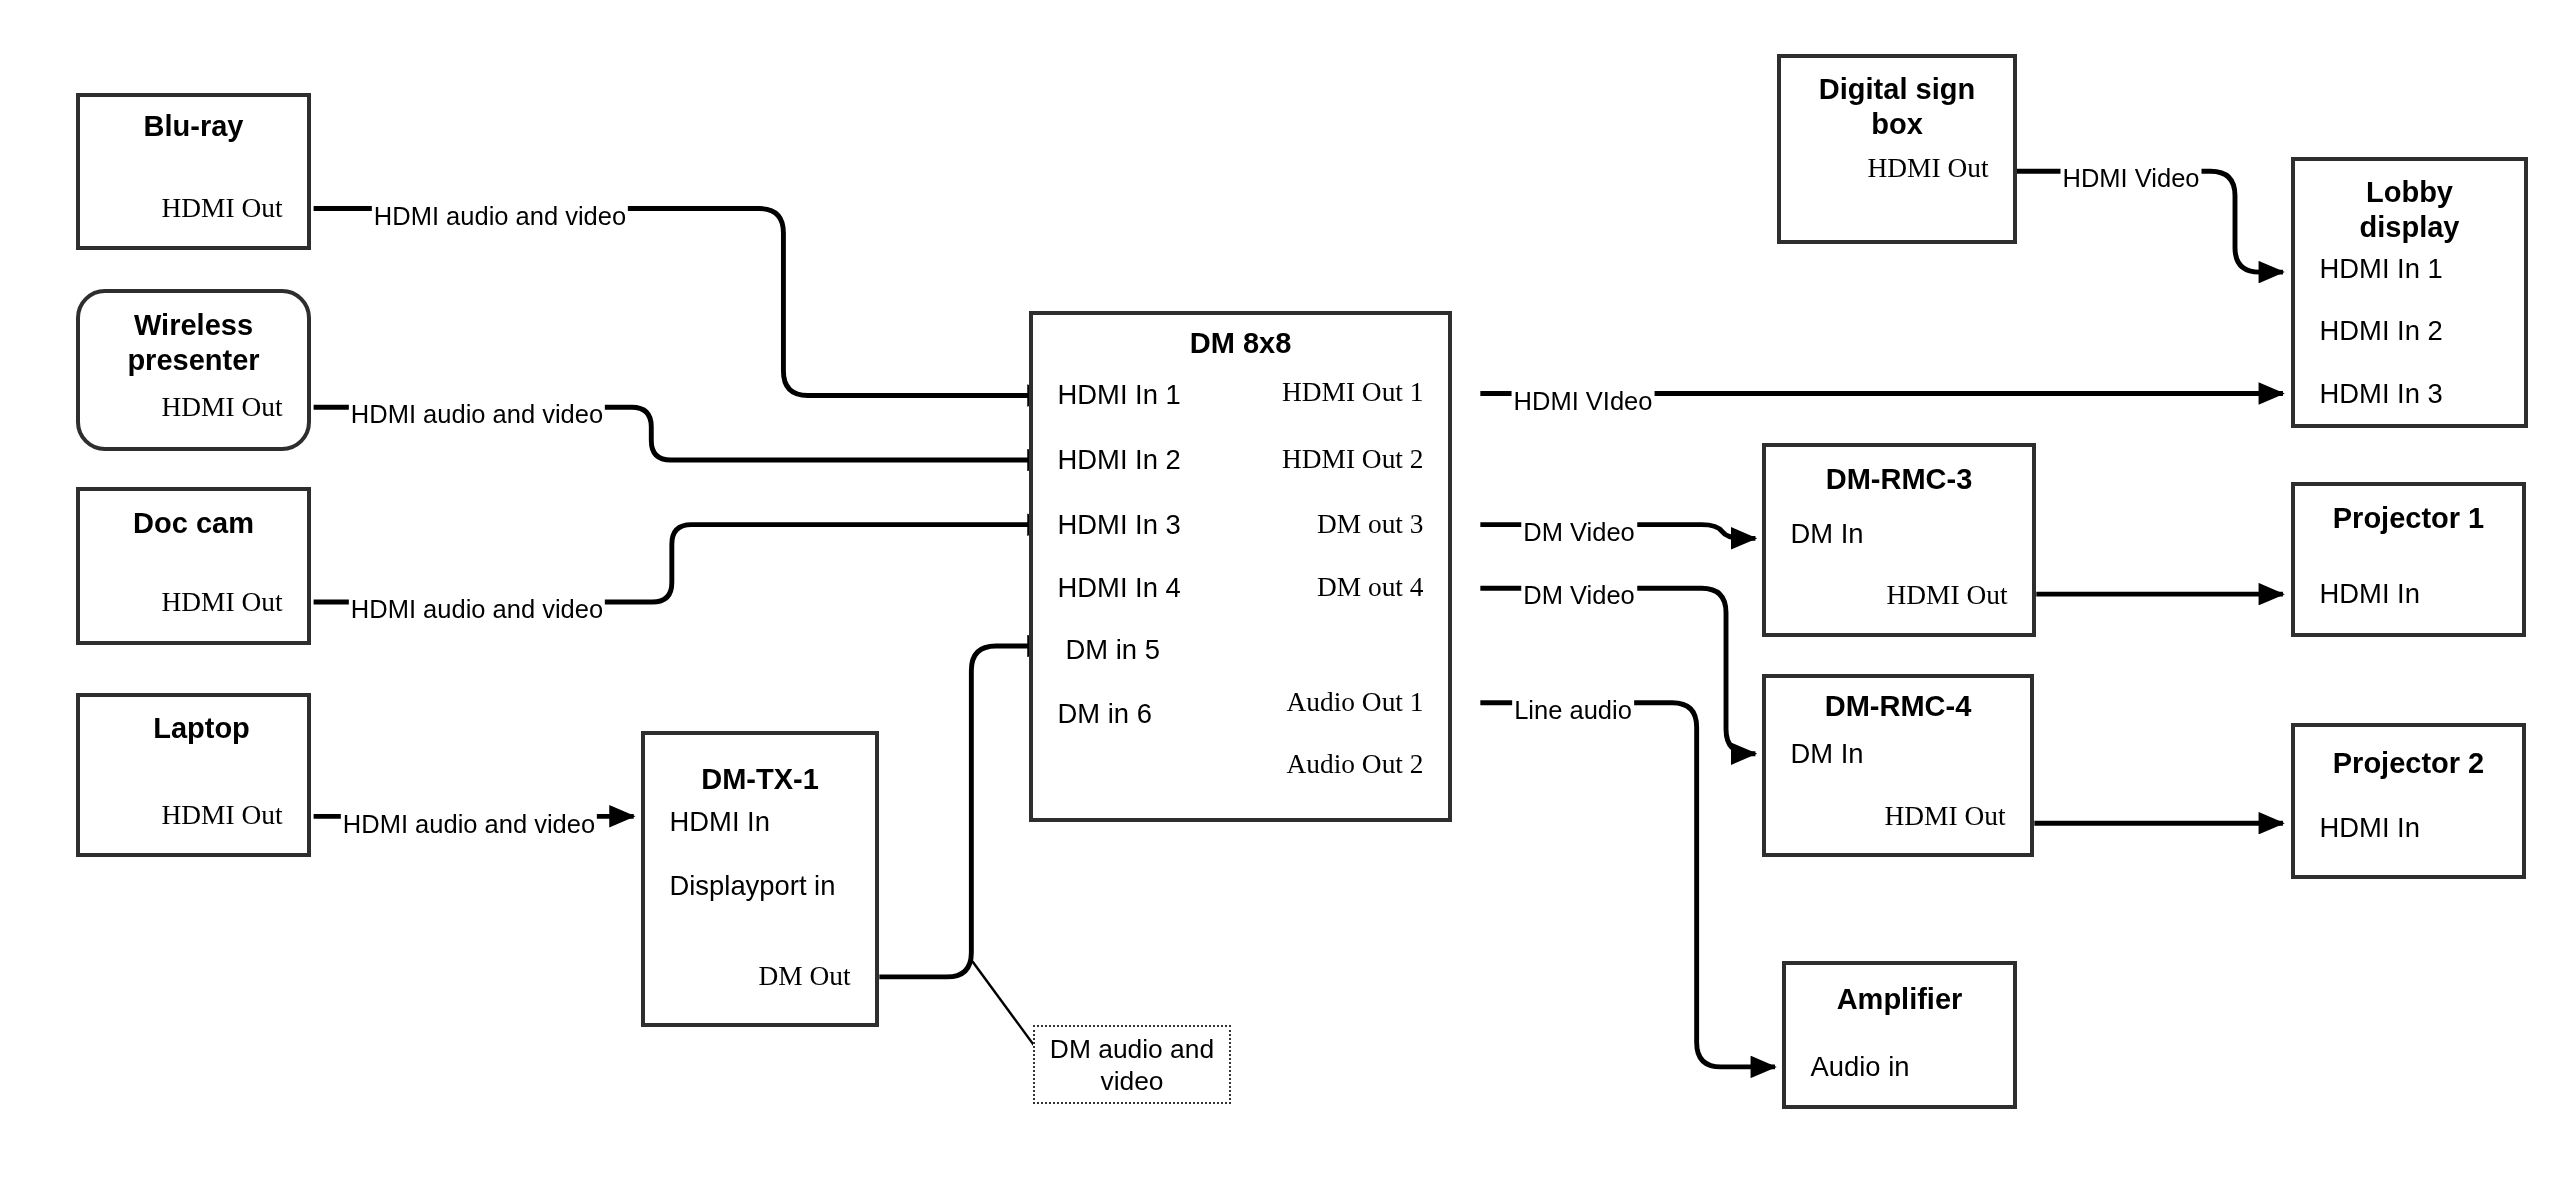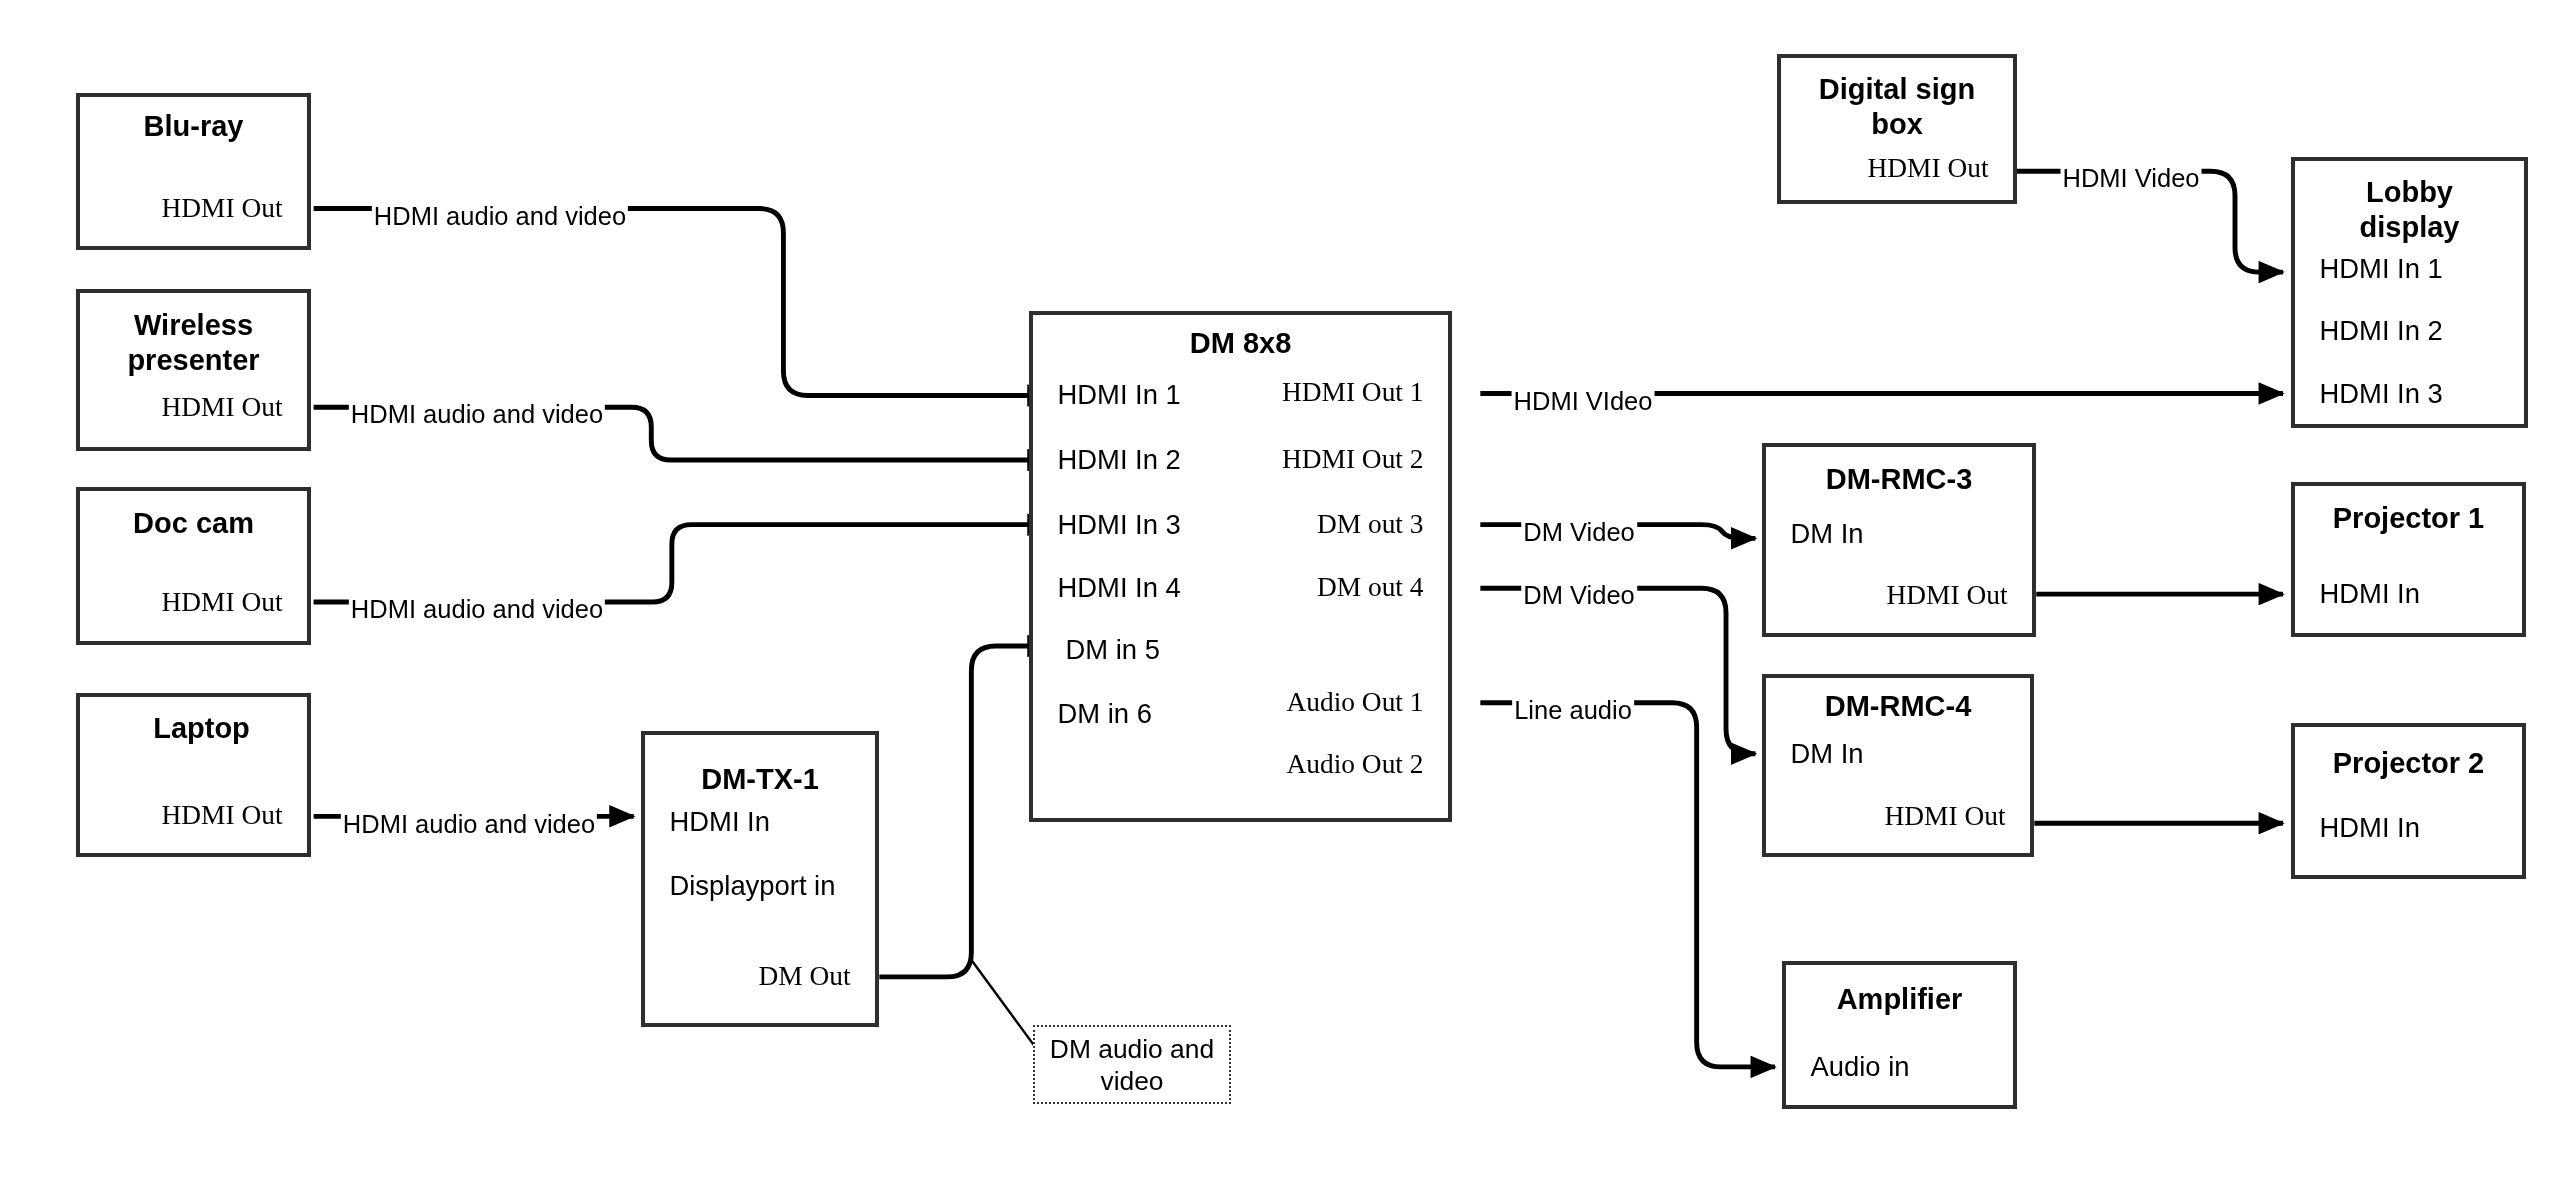--- a/index.html
+++ b/index.html
@@ -50,21 +50,21 @@
       <path d="M 2078 841 H 2332" fill="none" stroke="#000000" stroke-width="5" stroke-linejoin="round" marker-end="url(#arrow)"></path>
       <path d="M 2060 175 H 2106" fill="none" stroke="#000000" stroke-width="5" stroke-linejoin="round"></path>
       <path d="M 2248 175 H 2258 Q 2283 175 2283 200 V 253 Q 2283 278 2308 278 H 2332" fill="none" stroke="#000000" stroke-width="5" stroke-linejoin="round" marker-end="url(#arrow)"></path>
       <path d="M 993 982 L 1056 1068" stroke="#000000" stroke-width="2.5" fill="none"></path>
     </svg>
   <div id="node-layer">
       <div class="node" style="left: 76px; top: 93px; width: 235px; height: 157px; border-color: rgb(46, 46, 46);">
         <div class="node-title" style="top: 11.7px;">Blu-ray</div>
         <div class="port right" style="top: 111px;">HDMI Out</div>
       </div>
-      <div class="node" style="left: 76px; top: 289px; width: 235px; height: 162px; border-color: rgb(46, 46, 46);">
+      <div class="node" style="left: 76px; top: 289px; width: 235px; height: 162px; border-color: rgb(46, 46, 46); border-radius: 29px;">
         <div class="node-title" style="top: 14.7px;">Wireless
 presenter</div>
         <div class="port right" style="top: 114px;">HDMI Out</div>
       </div>
       <div class="node" style="left: 76px; top: 487px; width: 235px; height: 158px; border-color: rgb(46, 46, 46);">
         <div class="node-title" style="top: 14.7px;">Doc cam</div>
         <div class="port right" style="top: 111px;">HDMI Out</div>
       </div>
       <div class="node" style="left: 76px; top: 693px; width: 235px; height: 164px; border-color: rgb(46, 46, 46);">
         <div class="node-title" style="top: 13.7px; margin-left: 8px;">Laptop</div>
@@ -84,21 +84,21 @@
         <div class="port left" style="top: 272px;">HDMI In 4</div>
         <div class="port left" style="top: 334px; margin-left: 8px;">DM in 5</div>
         <div class="port left" style="top: 398px;">DM in 6</div>
         <div class="port right" style="top: 77px;">HDMI Out 1</div>
         <div class="port right" style="top: 144px;">HDMI Out 2</div>
         <div class="port right" style="top: 209px;">DM out 3</div>
         <div class="port right" style="top: 272px;">DM out 4</div>
         <div class="port right" style="top: 387px;">Audio Out 1</div>
         <div class="port right" style="top: 449px;">Audio Out 2</div>
       </div>
-      <div class="node" style="left: 1777px; top: 54px; width: 240px; height: 150px; border-color: rgb(46, 46, 46);">
+      <div class="node" style="left: 1777px; top: 54px; width: 240px; height: 190px; border-color: rgb(46, 46, 46);">
         <div class="node-title" style="top: 13.7px;">Digital sign
 box</div>
         <div class="port right" style="top: 110px;">HDMI Out</div>
       </div>
       <div class="node" style="left: 2291px; top: 157px; width: 237px; height: 271px; border-color: rgb(46, 46, 46);">
         <div class="node-title" style="top: 13.7px;">Lobby
 display</div>
         <div class="port left" style="top: 107px;">HDMI In 1</div>
         <div class="port left" style="top: 169px;">HDMI In 2</div>
         <div class="port left" style="top: 232px;">HDMI In 3</div>

